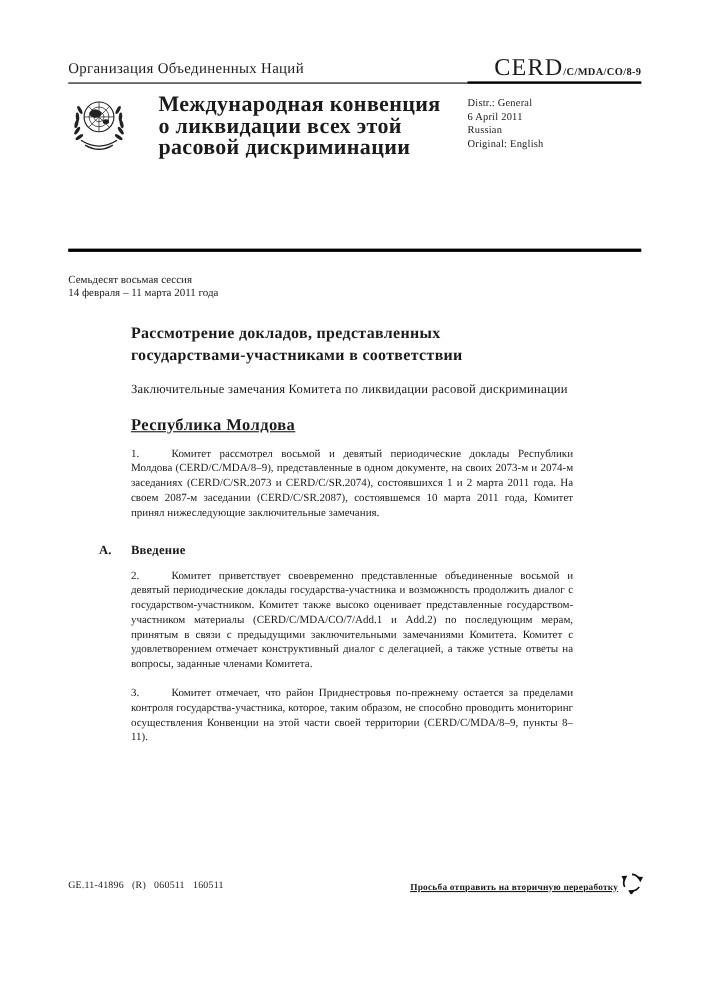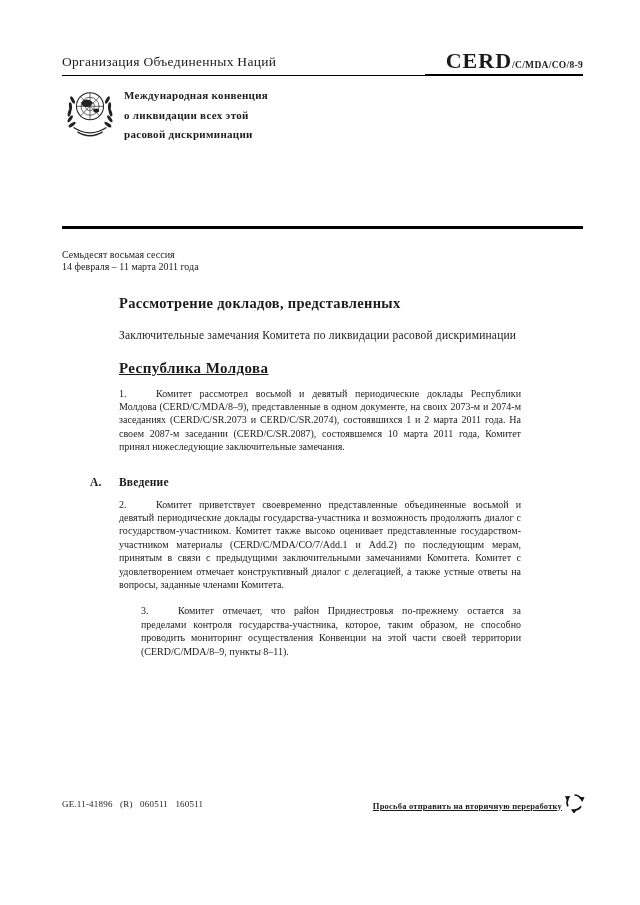--- a/index.html
+++ b/index.html
@@ -18,42 +18,42 @@
   
   .org-name {
     position: absolute; left: 62px; top: 54px;
     font-size: 13.5px; letter-spacing: 0.3px;
   }
   .doc-symbol {
     position: absolute; right: 57px; top: 48px;
     white-space: nowrap;
   }
   .doc-symbol .big {
-    font-size: 22px; font-weight: bold; letter-spacing: 1px;
+    font-size: 22px; font-weight: normal; letter-spacing: 1px;
   }
   .doc-symbol .small {
     font-size: 9.5px; font-weight: bold; letter-spacing: 0.3px;
   }
   .rule-top {
     position: absolute; left: 62px; right: 57px; top: 75px;
     height: 1px; background: #000;
   }
   .rule-top-right {
     position: absolute; right: 57px; width: 158px; top: 74px;
     height: 2px; background: #000;
   }
 
   
   .emblem {
     position: absolute; left: 61px; top: 83px;
     width: 58px; height: 62px;
   }
   .conv-title {
-    position: absolute; left: 124px; top: 86px;
-    font-size: 11px; font-weight: bold;
+    position: absolute; left: 144px; top: 86px;
+    font-size: 20px; font-weight: bold;
     line-height: 19.5px; letter-spacing: 0.3px;
   }
   .distr-block {
     position: absolute; left: 425px; top: 88px;
     font-size: 9.5px; line-height: 12.5px; letter-spacing: 0.2px;
   }
 
   
   .rule-mid {
     position: absolute; left: 62px; right: 57px; top: 226px;
@@ -89,21 +89,21 @@
     margin-top: 18px;
     font-size: 15px; font-weight: bold; letter-spacing: 0.4px; text-decoration: underline;
   }
   .para {
     font-size: 10px; line-height: 13.4px;
     text-align: justify;
   }
   .para .pnum { display: inline-block; width: 37px; }
   .para-1 { margin-top: 10px; }
   .para-2 { margin-top: 10px; }
-  .para-3 { margin-top: 13px; margin-left: 22px; }
+  .para-3 { margin-top: 13px; }
   .section-head {
     position: relative;
     margin-top: 22px;
     font-size: 11.5px; font-weight: bold; letter-spacing: 0.2px;
   }
   .section-head .letter {
     position: absolute; left: -29px; top: 0;
   }
 
   
@@ -163,28 +163,35 @@
         <path d="M13 46 Q30 57 47 46"></path>
         <path d="M17 50.5 Q30 58.5 43 50.5"></path>
       </g>
     </svg>
   </div>
   <div class="conv-title">
     <div>Международная конвенция</div>
     <div>о ликвидации всех этой</div>
     <div>расовой дискриминации</div>
   </div>
+  <div class="distr-block">
+    <div>Distr.: General</div>
+    <div>6 April 2011</div>
+    <div>Russian</div>
+    <div>Original: English</div>
+  </div>
 
   <div class="rule-mid"></div>
   <div class="session-number">Семьдесят восьмая сессия</div>
   <div class="session-dates">14 февраля – 11 марта 2011 года</div>
 
   <div class="body-col">
     <div class="main-title">
       <div>Рассмотрение докладов, представленных</div>
+      <div>государствами-участниками в соответствии</div>
     </div>
 
     <div class="subtitle">Заключительные замечания Комитета по ликвидации расовой дискриминации</div>
 
     <div class="country">Республика Молдова</div>
 
     <p class="para para-1"><span class="pnum">1.</span><span>Комитет рассмотрел восьмой и девятый периодические доклады Республики Молдова (CERD/C/MDA/8–9), представленные в одном документе, на своих 2073-м и 2074-м заседаниях (CERD/C/SR.2073 и CERD/C/SR.2074), состоявшихся 1 и 2 марта 2011 года. На своем 2087-м заседании (CERD/C/SR.2087), состоявшемся 10 марта 2011 года, Комитет принял нижеследующие заключительные замечания.</span></p>
 
     <div class="section-head"><span class="letter">A.</span><span>Введение</span></div>
 

